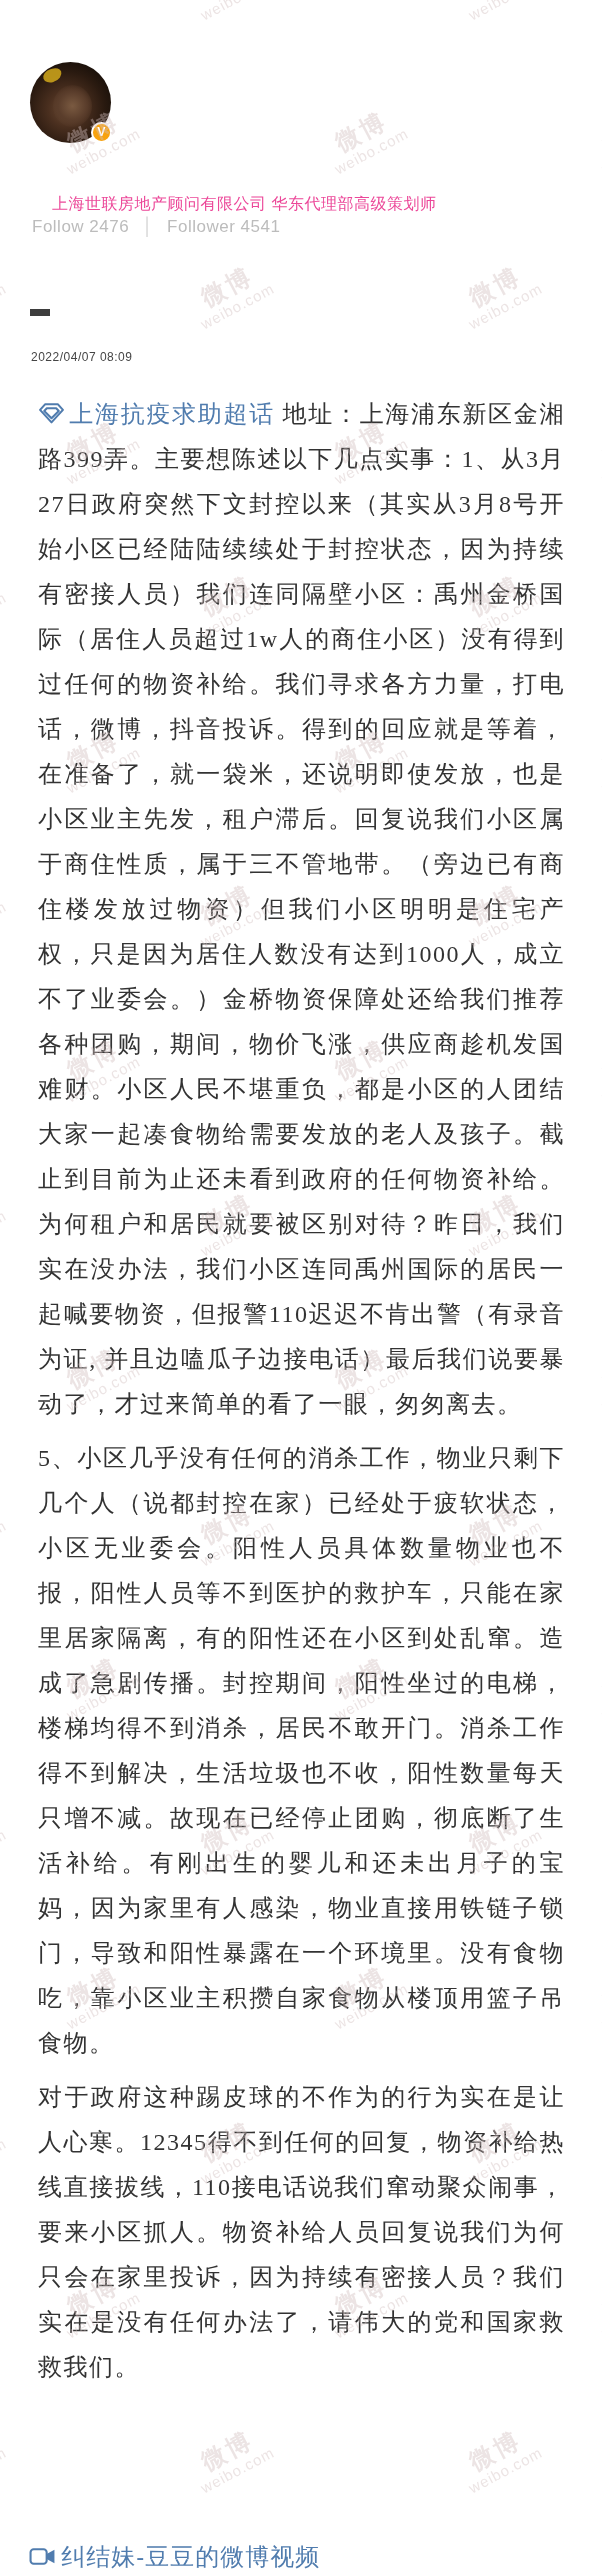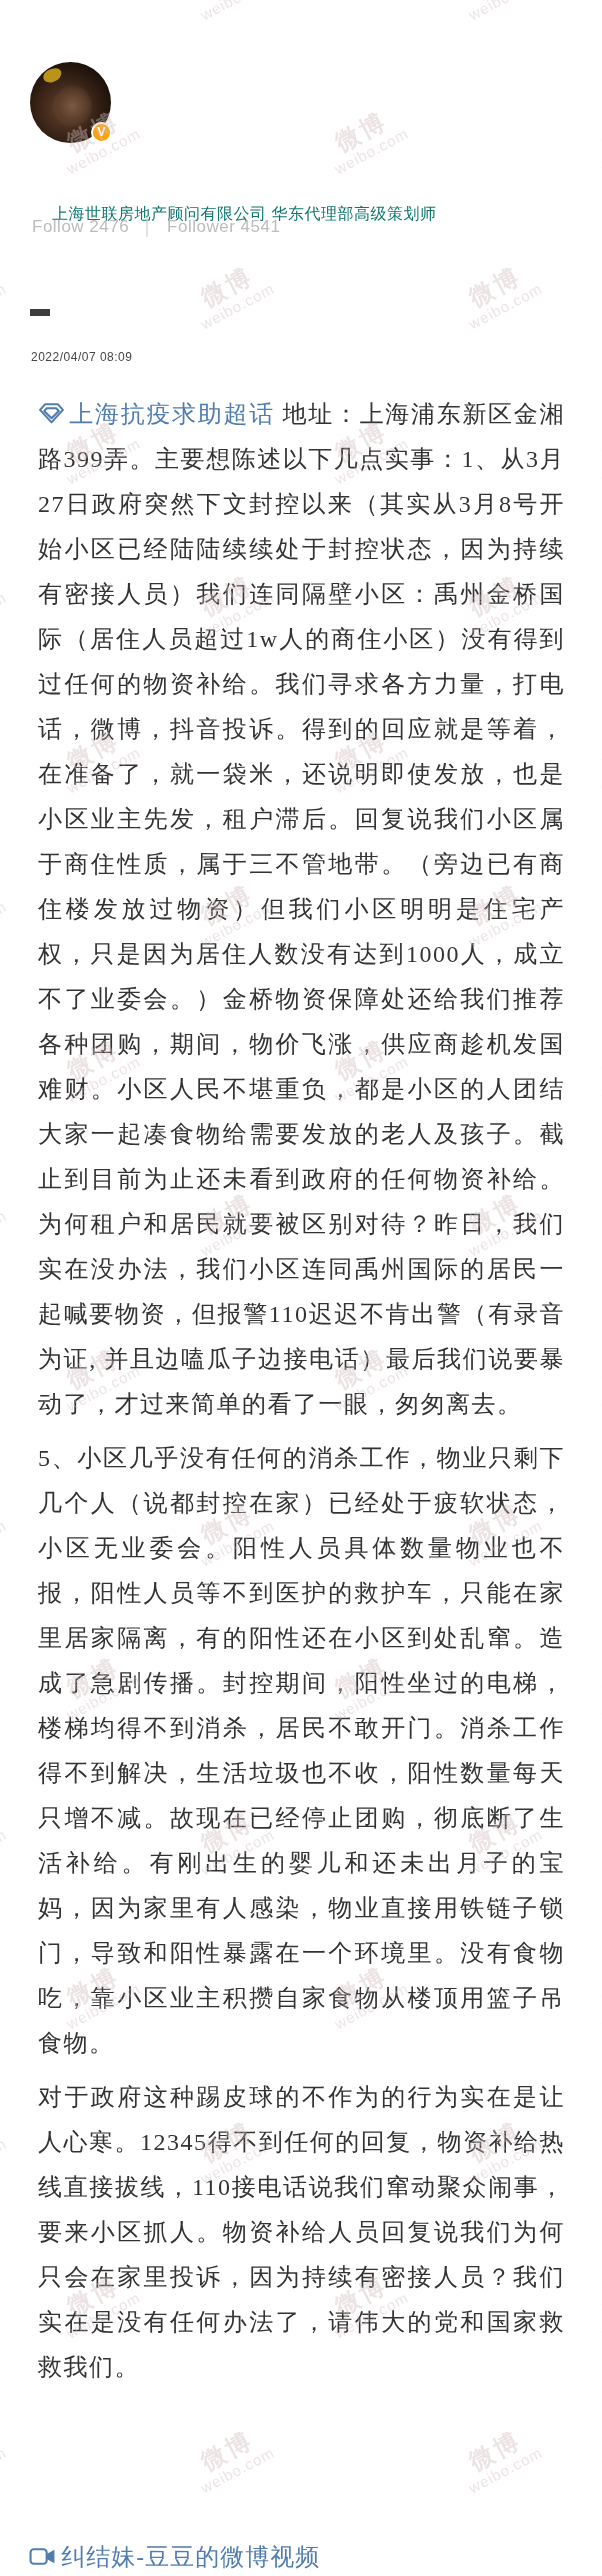--- a/index.html
+++ b/index.html
@@ -14,21 +14,21 @@
   .avatar{position:absolute;left:30px;top:62px;width:81px;height:81px;border-radius:50%;
           background:radial-gradient(circle at 45% 58%, #6b4a33 0%, #4a2f1f 28%, #2a1a10 58%, #120c07 85%, #0b0704 100%);overflow:hidden;}
   .avatar .hairpin{position:absolute;left:16%;top:9%;width:18.5px;height:13.4px;background:#c9a11b;
           border-radius:55% 45% 60% 50%;transform:rotate(-18deg);opacity:.9;}
   .avatar .face{position:absolute;left:28%;top:28%;width:48%;height:52%;border-radius:50%;
           background:radial-gradient(circle,#7a5a41 0%,#5a3d2b 50%,rgba(0,0,0,0) 78%);}
   .vbadge{position:absolute;left:91px;top:122px;width:20.6px;height:20.6px;border-radius:50%;
           background:#f8a20e;border:2.1px solid #fff;color:#fff;font-weight:bold;font-size:12.4px;
           display:flex;align-items:center;justify-content:center;box-sizing:border-box;}
   .uname{position:absolute;left:31px;top:145px;font-size:30px;font-weight:bold;color:#2e2e2e;letter-spacing:1px;}
-  .udesc{position:absolute;left:52px;top:204px;font-size:16px;color:#0f766e;letter-spacing:0.5px;}
+  .udesc{position:absolute;left:52px;top:194px;font-size:16px;color:#ec4899;letter-spacing:0.5px;}
   .ufollow{position:absolute;left:32px;top:217px;font-size:17px;color:#bcbcbc;letter-spacing:0.5px;}
   .ufollow .div{margin:0 13.4px;color:#d2d2d2;}
   .dark-rect{position:absolute;left:30px;top:309px;width:19.6px;height:7.2px;background:#3d3d3d;}
   .pdate{position:absolute;left:31px;top:350px;font-size:12px;color:#454545;letter-spacing:0.5px;}
   
   .content{position:absolute;left:29px;top:383px;width:545px;z-index:2;}
   .content p{margin:9px;font-size:24px;line-height:45px;letter-spacing:1.5px;color:#333;
              text-align:justify;text-justify:inter-ideograph;font-family:Liberation Serif, serif;}
   .topic-link{color:#507cae;text-decoration:none;}
   .topic-link svg{vertical-align:-3.1px;margin-right:4.1px;}

